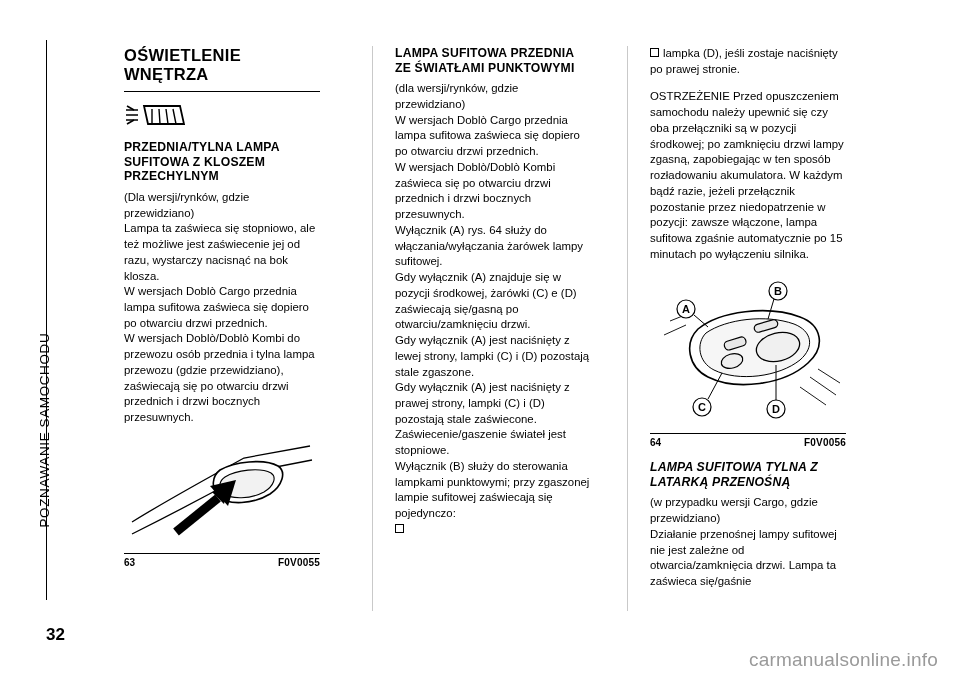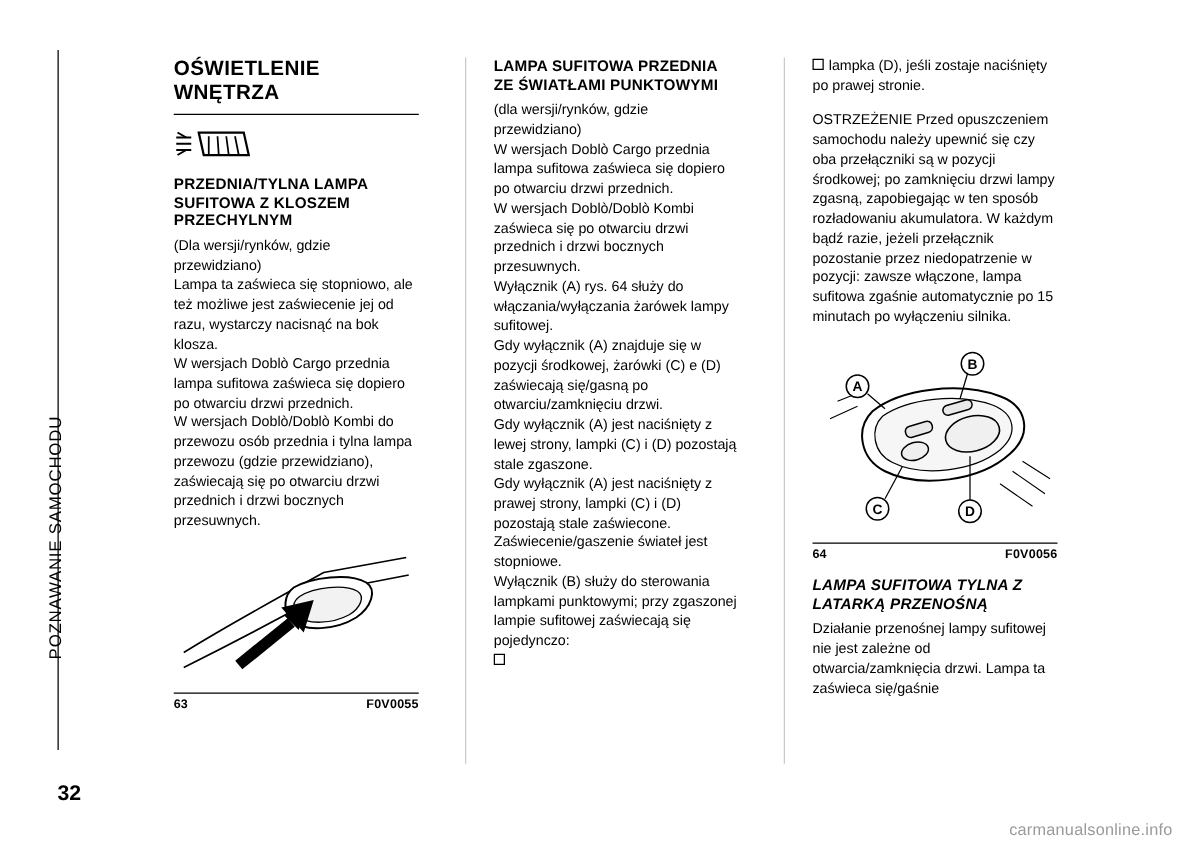--- a/index.html
+++ b/index.html
@@ -62,21 +62,21 @@
   }
 
   
   .col {
     position: absolute;
     top: 46px;
     width: 196px;
     font-size: 11.4px;
     line-height: 1.38;
   }
-  .col1 { left: 139px; }
+  .col1 { left: 124px; }
   .col2 { left: 395px; }
   .col3 { left: 650px; }
 
   .col-sep {
     position: absolute;
     top: 46px;
     width: 1px;
     height: 565px;
     background: #c9c9c9;
   }
@@ -147,21 +147,21 @@
     font-size: 10px;
     font-weight: bold;
     letter-spacing: 0.2px;
   }
 
   
   .watermark {
     position: absolute;
     right: 22px;
     bottom: 12px;
-    font-size: 13px;
+    font-size: 19px;
     color: #9a9a9a;
     letter-spacing: 0.2px;
   }
 </style>
 </head>
 <body>
 
 <div class="page">
 
   <div class="vert-head">
@@ -275,17 +275,18 @@
         <circle cx="126" cy="132" r="9" fill="#fff" stroke="#000" stroke-width="1.2"></circle>
         <text x="126" y="136" text-anchor="middle" font-size="11" font-family="Liberation Sans, sans-serif" font-weight="bold">D</text>
       </svg>
       <div class="fig-caption">
         <span>64</span>
         <span class="code">F0V0056</span>
       </div>
     </div>
 
     <h2 class="sub" style="margin-top:10px;font-style:italic;">LAMPA SUFITOWA TYLNA Z LATARKĄ PRZENOŚNĄ</h2>
+    <p class="p">(w przypadku wersji Cargo, gdzie przewidziano)</p>
     <p class="p">Działanie przenośnej lampy sufitowej nie jest zależne od otwarcia/zamknięcia drzwi. Lampa ta zaświeca się/gaśnie</p>
   </div>
 
   <div class="watermark">carmanualsonline.info</div>
 </div>
 
 </body></html>

